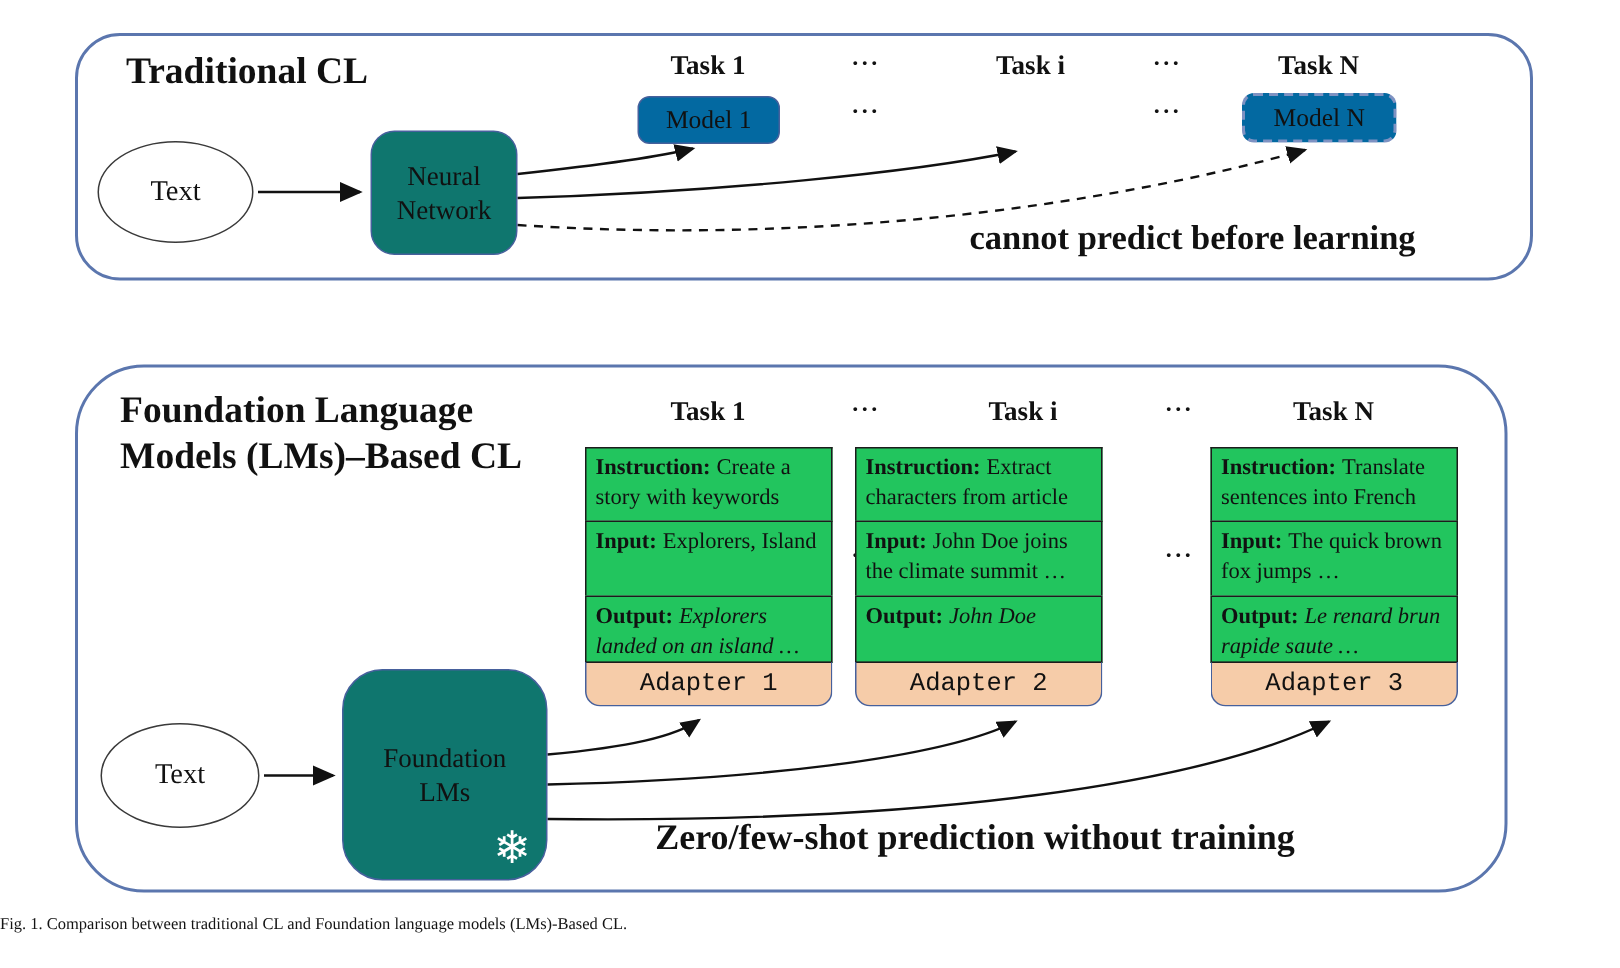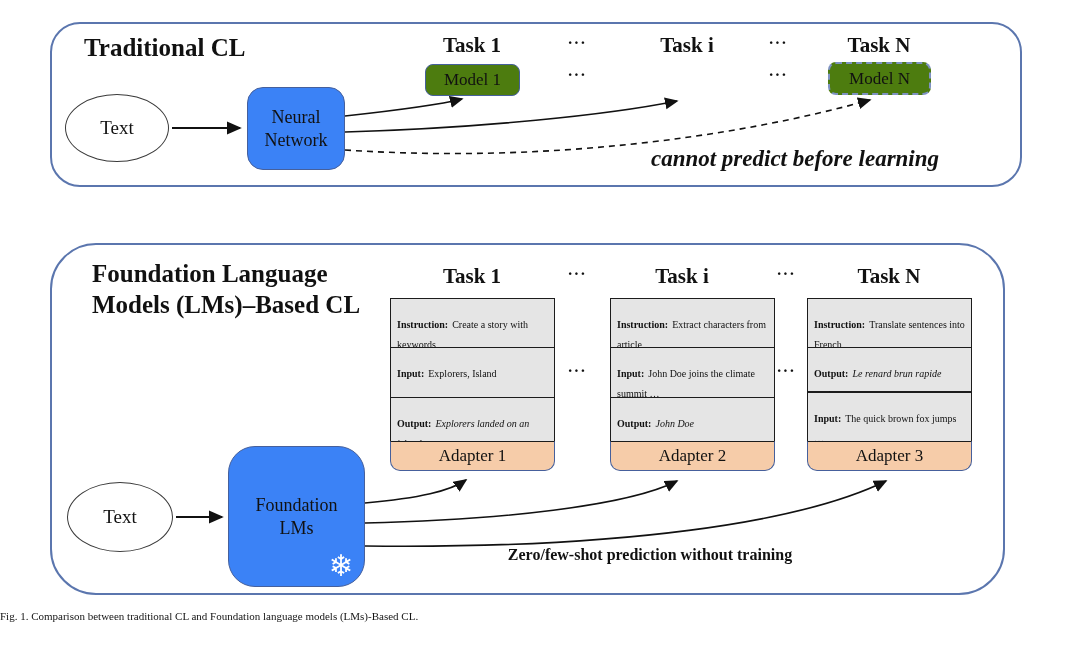--- a/index.html
+++ b/index.html
@@ -10,70 +10,70 @@
     background:#ffffff;
   }
   .panel {
     position:absolute; border:2.5px solid #5b76ae; background:#ffffff;
   }
   .top-panel { left:50px; top:22px; width:972px; height:165px; border-radius:30px; }
   .bottom-panel { left:50px; top:243px; width:955px; height:352px; border-radius:46px; }
 
   .panel-title { position:absolute; font-weight:bold; font-size:25px; line-height:31px; }
   .title-top { left:84px; top:32px; }
-  .title-bottom { left:92px; top:258px; }
+  .title-bottom { left:80px; top:258px; }
 
-  .task-header { position:absolute; width:110px; text-align:center; font-weight:bold; font-size:21px; }
+  .task-header { position:absolute; width:110px; text-align:center; font-weight:bold; font-size:18px; }
   .dots { position:absolute; width:34px; text-align:center; font-weight:bold; font-size:16px; letter-spacing:1px; }
 
   .model-box {
     position:absolute; display:flex; align-items:center; justify-content:center;
-    background:#4d7c0f; font-size:17px; border-radius:8px;
+    background:#0369a1; font-size:17px; border-radius:8px;
   }
   .model-1 { left:425px; top:64px; width:95px; height:32px; border:1.6px solid #46609c; }
   .model-i { left:631px; top:60px; width:92px; height:36px; border:4px solid #2d4a8a; border-radius:10px; }
   .model-n { left:828px; top:62px; width:103px; height:33px; border:2.5px dashed #7e92c2; }
 
   .ellipse {
     position:absolute; background:#fff; border:1.6px solid #3a3a3a; border-radius:50%;
     display:flex; align-items:center; justify-content:center; font-size:19px;
   }
   .ellipse-top { left:65px; top:94px; width:104px; height:68px; }
   .ellipse-bottom { left:67px; top:482px; width:106px; height:70px; }
 
   .blue-box {
-    position:absolute; background:#3b82f6; border:1.8px solid #46609c;
+    position:absolute; background:#0f766e; border:1.8px solid #46609c;
     display:flex; flex-direction:column; align-items:center; justify-content:center;
     font-size:18px; line-height:23px; text-align:center;
   }
   .nn-box { left:247px; top:87px; width:98px; height:83px; border-radius:16px; }
   .flm-box { left:228px; top:446px; width:137px; height:141px; border-radius:27px; }
   .snowflake {
     position:absolute; right:10px; bottom:4px; color:#ffffff; font-size:30px;
     font-family:"DejaVu Sans",sans-serif; line-height:32px;
   }
 
   .note { position:absolute; text-align:center; font-weight:bold; }
-  .note-top { left:585px; top:146px; width:420px; font-size:23px;font-style:italic; }
-  .note-bottom { left:400px; top:546px; width:500px; font-size:16px; }
+  .note-top { left:585px; top:146px; width:420px; font-size:23px; }
+  .note-bottom { left:400px; top:546px; width:500px; font-size:24px; }
 
   .card { position:absolute; top:298px; width:165px; display:flex; flex-direction:column; }
   .card-section {
-    background:#e5e5e5; border:1.8px solid #1c1c1c; border-bottom:none;
-    padding:16px 6px 2px 6px; font-size:10px; line-height:20px;
+    background:#22c55e; border:1.8px solid #1c1c1c; border-bottom:none;
+    padding:3px 6px 2px 6px; font-size:15px; line-height:20px;
   }
   .sec-instruction { height:49px; }
   .sec-input { height:50px; }
   .sec-output { height:45px; border-bottom:1.8px solid #1c1c1c; }
   .sec-label { font-weight:bold; margin-right:4px; }
   .sec-value-italic { font-style:italic; }
   .adapter {
     height:30px; background:#f6cca9; border:1.8px solid #46609c; border-top-color:#1c1c1c;
     border-radius:0 0 10px 10px; display:flex; align-items:center; justify-content:center;
-    font-size:17px; margin-top:-1px;
+    font-size:17px; margin-top:-1px;font-family:Liberation Mono, monospace;
   }
   .caption { position:absolute; left:0; top:610px; width:966px; font-size:11px; color:#141414; }
   svg.arrows { position:absolute; left:0; top:0; pointer-events:none; }
 </style>
 </head>
 <body>
 
 <div class="page">
 
   <div class="panel top-panel"></div>
@@ -136,44 +136,44 @@
       <span class="sec-label">Input:</span><span>Explorers, Island</span>
     </div>
     <div class="card-section sec-output">
       <span class="sec-label">Output:</span><span class="sec-value-italic">Explorers landed on an island …</span>
     </div>
     <div class="adapter">Adapter 1</div>
   </div>
 
   <div class="dots" style="left:560px; top:362px;">···</div>
 
-  <div class="card" style="left:610px;justify-content:space-between;">
+  <div class="card" style="left:570px;justify-content:space-between;">
     <div class="card-section sec-instruction">
       <span class="sec-label">Instruction:</span><span>Extract characters from article</span>
     </div>
     <div class="card-section sec-input">
       <span class="sec-label">Input:</span><span>John Doe joins the climate summit …</span>
     </div>
     <div class="card-section sec-output">
       <span class="sec-label">Output:</span><span class="sec-value-italic">John Doe</span>
     </div>
     <div class="adapter">Adapter 2</div>
   </div>
 
   <div class="dots" style="left:769px; top:362px;">···</div>
 
   <div class="card" style="left:807px;">
     <div class="card-section sec-instruction">
       <span class="sec-label">Instruction:</span><span>Translate sentences into French</span>
     </div>
+    <div class="card-section sec-input">
+      <span class="sec-label">Input:</span><span>The quick brown fox jumps …</span>
+    </div>
     <div class="card-section sec-output">
       <span class="sec-label">Output:</span><span class="sec-value-italic">Le renard brun rapide saute …</span>
-    </div>
-    <div class="card-section sec-input">
-      <span class="sec-label">Input:</span><span>The quick brown fox jumps …</span>
     </div>
     <div class="adapter">Adapter 3</div>
   </div>
 
   <div class="ellipse ellipse-bottom">Text</div>
 
   <div class="blue-box flm-box">
     <span>Foundation</span>
     <span>LMs</span>
     <span class="snowflake">❄</span>

